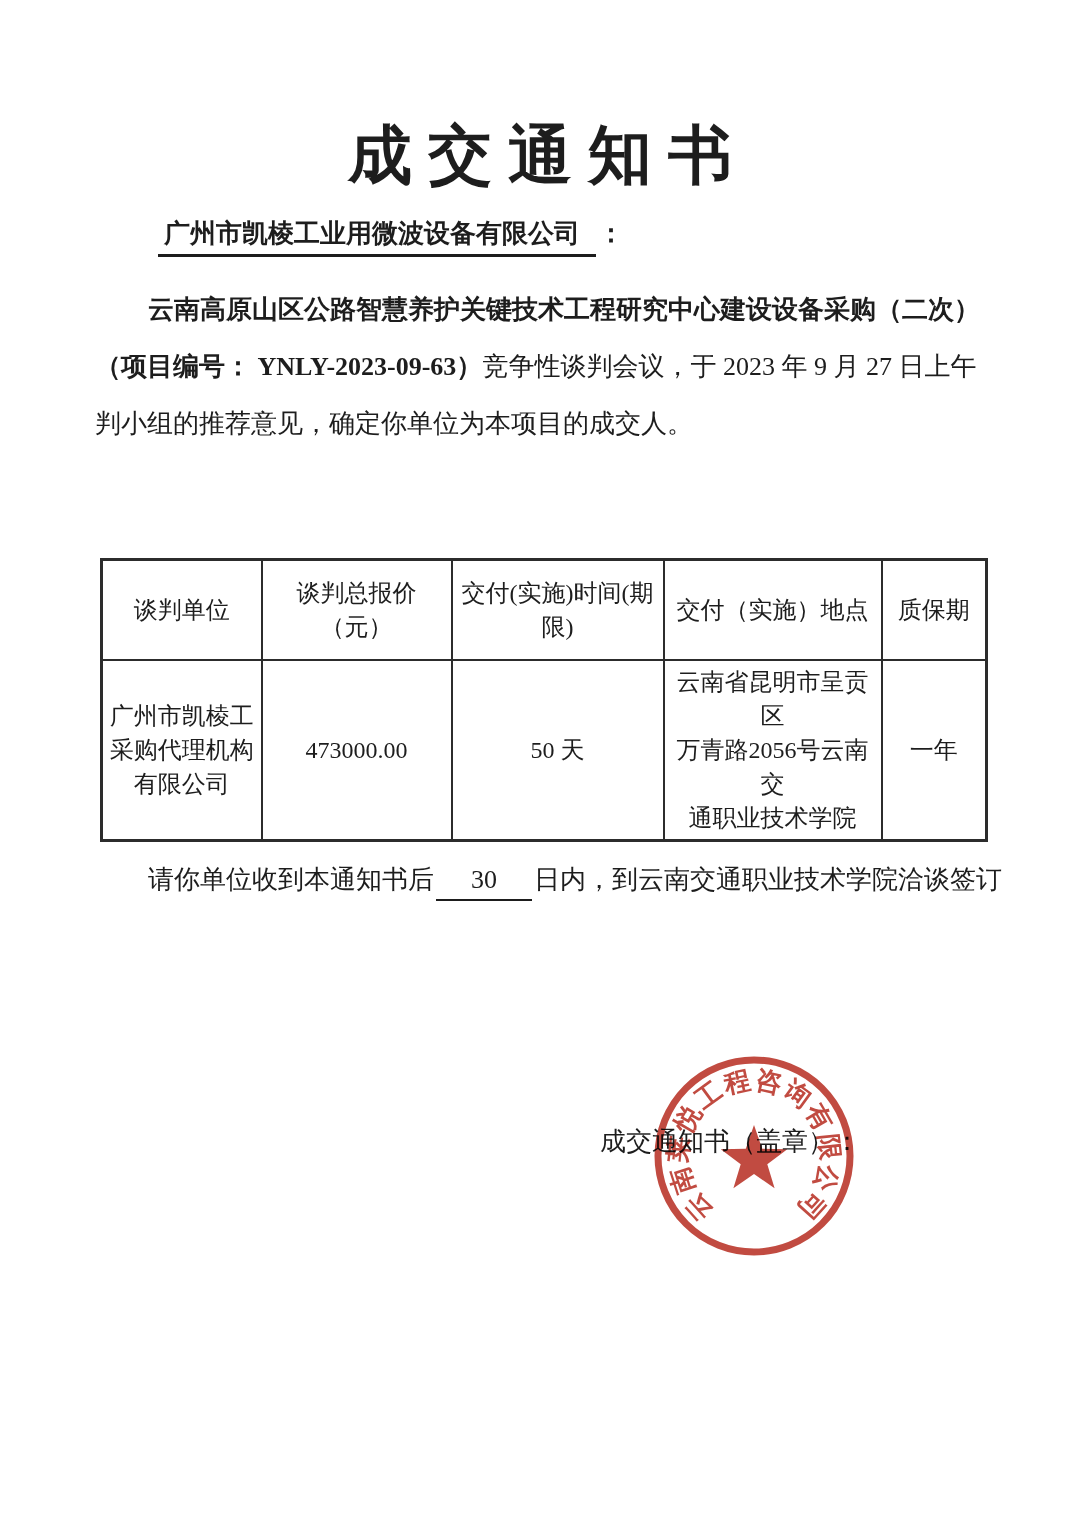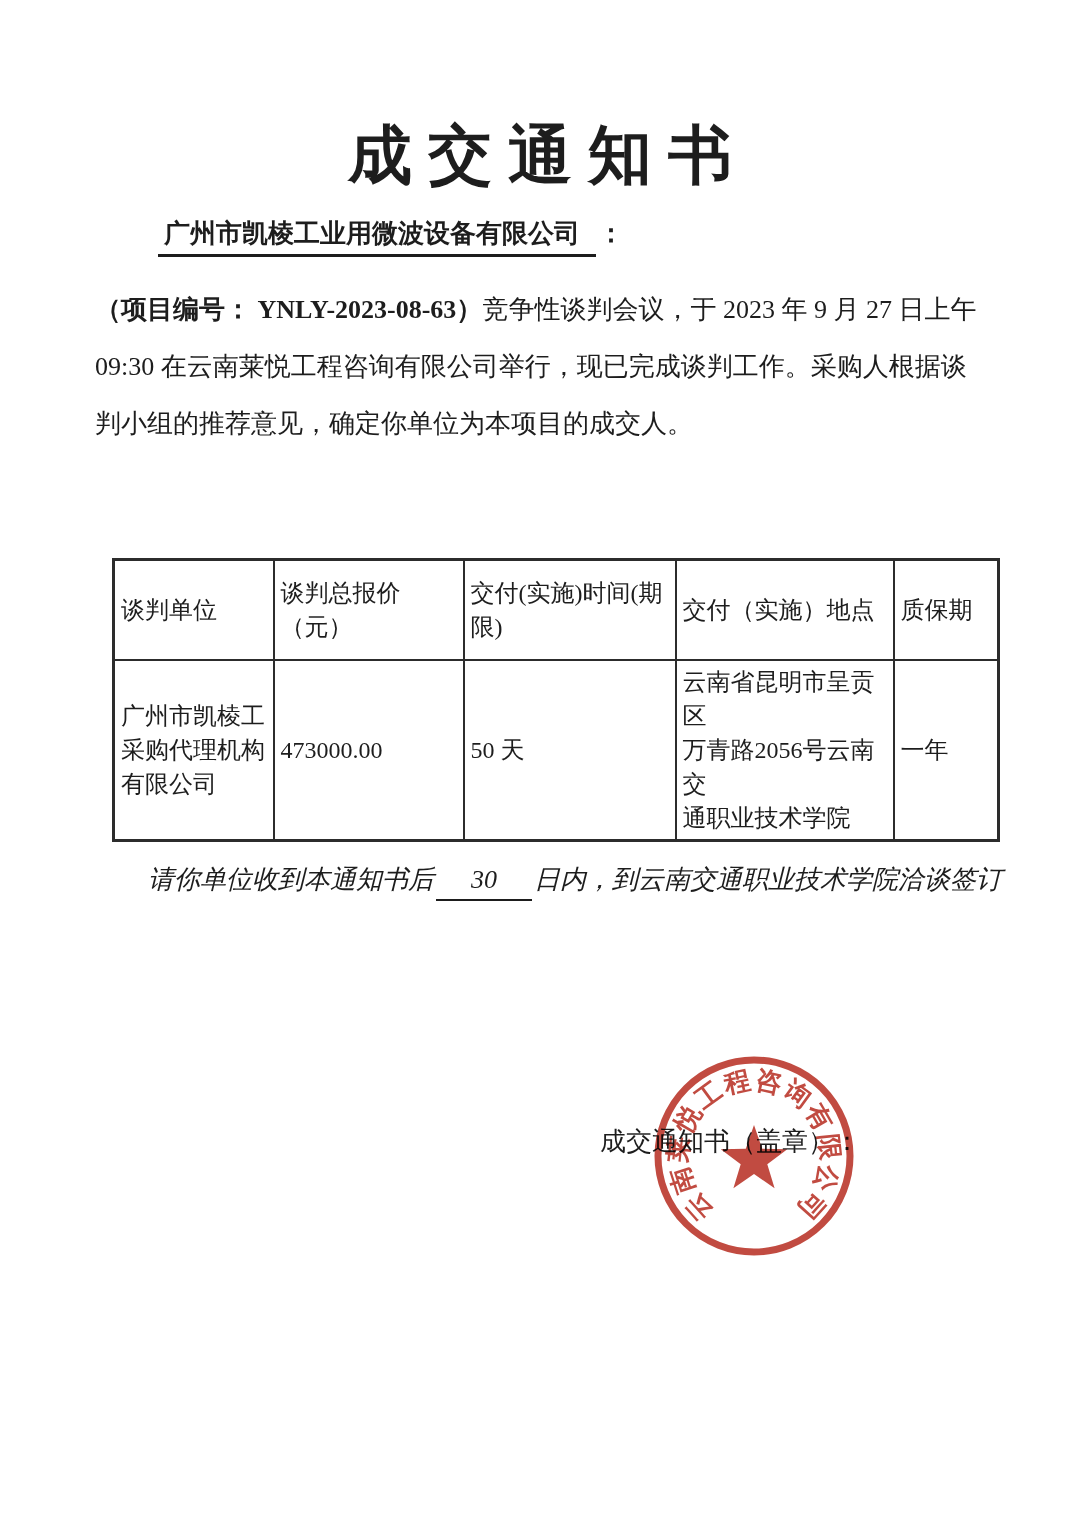--- a/index.html
+++ b/index.html
@@ -23,31 +23,31 @@
     border-bottom:3px solid #1d1d1d;
     padding:0 16px 3px 6px;
     display:inline-block;
   }
   .recipient .colon { margin-left:2px; }
   .para { position:absolute; left:95px; width:892px; font-size:26px; }
   .para .line { height:57px; line-height:57px; white-space:nowrap; }
   .para .indent { padding-left:53px; }
   .para1 { top:281px; }
   .para2 { top:851px; }
-  .para2 .line { height:58px; line-height:58px;font-style:italic; }
+  .para2 .line { height:58px; line-height:58px; }
   b.seg { font-weight:bold; }
   .blank {
     display:inline-block; width:96px; text-align:center;
     border-bottom:2px solid #1d1d1d; line-height:30px; height:34px;
     vertical-align:baseline; margin:0 2px;
   }
   table.award {
     position:absolute; left:100px; top:558px; width:885px;
     border-collapse:collapse; table-layout:fixed;
-    font-size:24px; text-align:left;margin-left:12px;
+    font-size:24px; text-align:center;
   }
   table.award td {
     border:2px solid #2c2c2c; vertical-align:middle;
     padding:4px 6px; line-height:34px;
   }
   table.award { border:3px solid #2c2c2c; }
   tr.hdr td { height:90px; }
   tr.body td { height:148px; }
   .signature {
     position:absolute; left:600px; top:1114px;
@@ -68,22 +68,22 @@
 
 <div class="page">
 
   <h1 class="title">成交通知书</h1>
 
   <div class="recipient">
     <span class="name">广州市凯棱工业用微波设备有限公司</span><span class="colon">：</span>
   </div>
 
   <div class="para para1">
-    <div class="line"><b class="seg">（项目编号： YNLY-2023-08-63）</b><span>竞争性谈判会议，于 2023 年 9 月 27 日上午</span></div>
-    <div class="line"><span>09:30 在云南莱悦工程咨询有限公司举行，现已完成谈判工作。采购人根据谈</span></div>
+    <div class="line indent"><b class="seg">云南高原山区公路智慧养护关键技术工程研究中心建设设备采购（二次）</b></div>
+    <div class="line"><b class="seg">（项目编号： YNLY-2023-09-63）</b><span>竞争性谈判会议，于 2023 年 9 月 27 日上午</span></div>
     <div class="line"><span>判小组的推荐意见，确定你单位为本项目的成交人。</span></div>
   </div>
 
   <table class="award">
     <colgroup>
       <col style="width:160px">
         <col style="width:190px">
         <col style="width:212px">
         <col style="width:218px">
         <col style="width:105px">

